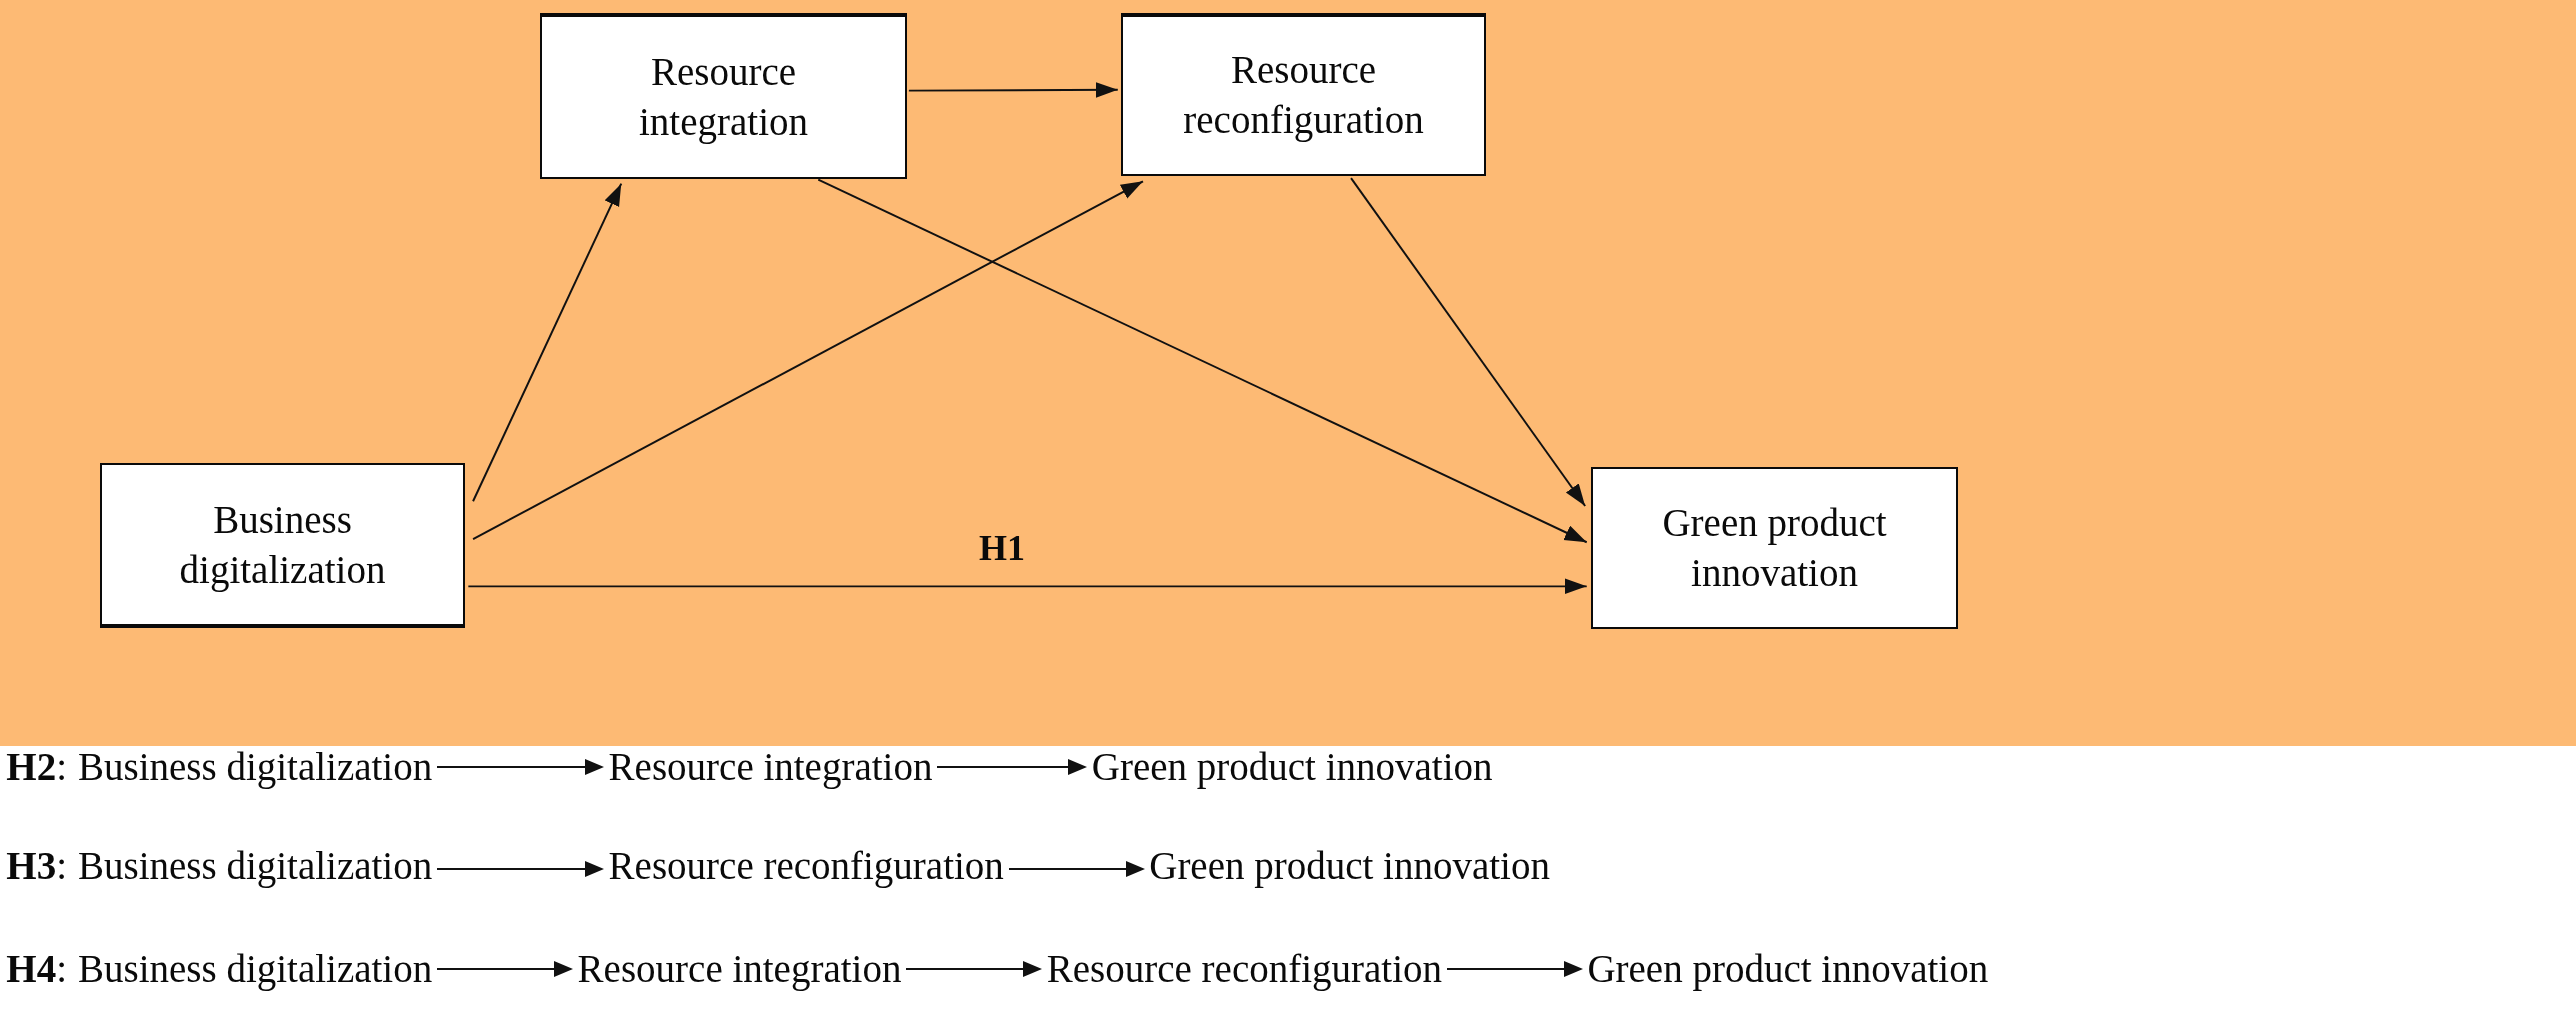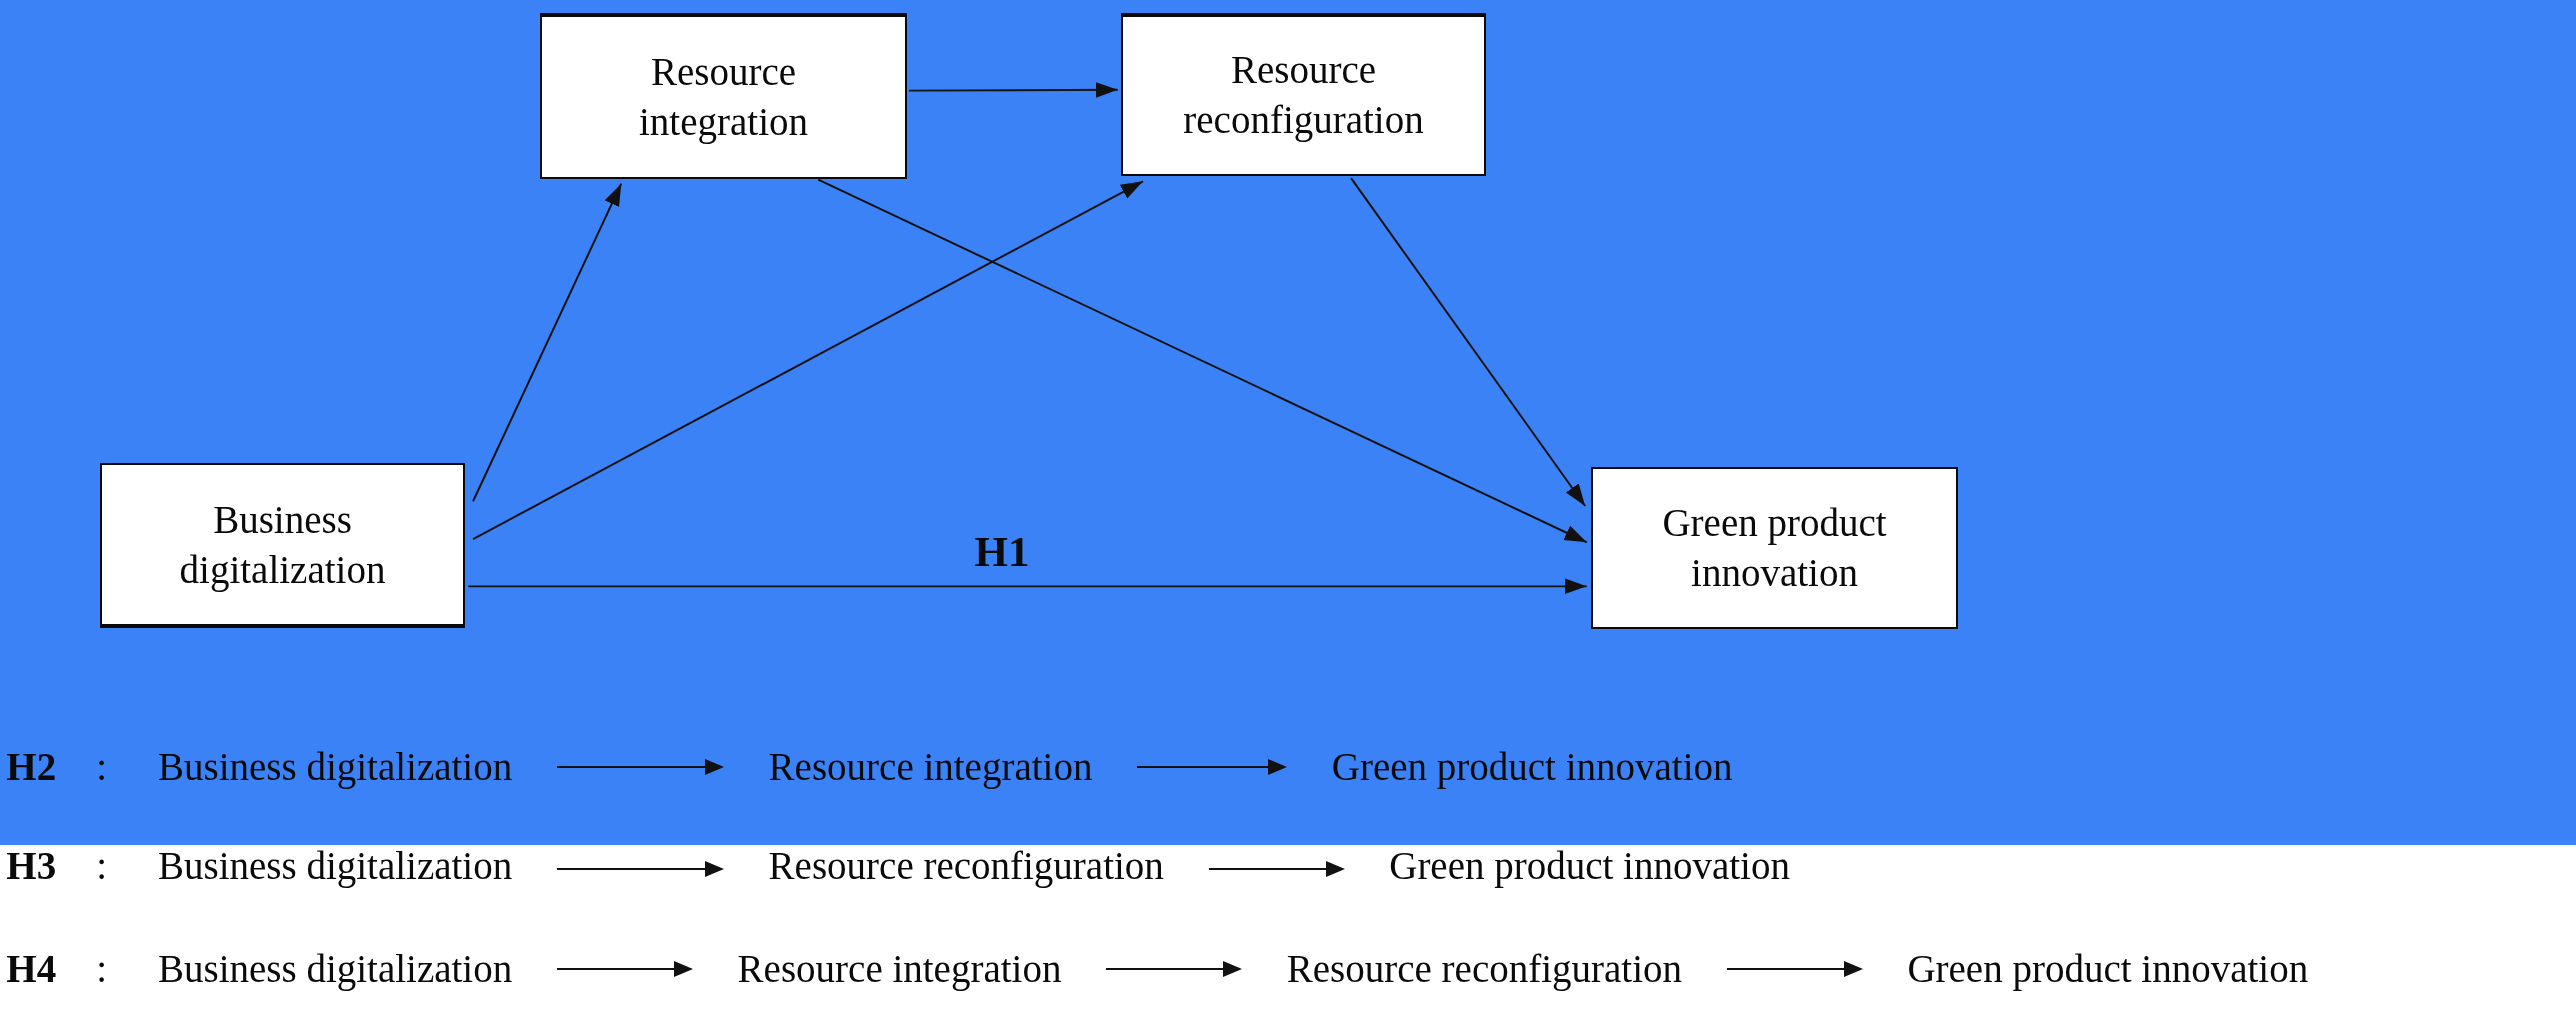--- a/index.html
+++ b/index.html
@@ -8,22 +8,22 @@
     background: #ffffff;
     width: 2576px;
     height: 1023px;
     font-family: "Liberation Serif", "DejaVu Serif", serif;
     color: #0a0a0a;
     overflow: hidden;
   }
   .canvas {
     position: relative;
     width: 2576px;
-    height: 845px;
-    background: #3b82f6;
+    height: 746px;
+    background: #fdba74;
   }
   
   .node {
     position: absolute;
     border: 2.4px solid #0a0a0a;
     background: #ffffff;
     display: flex;
     align-items: center;
     justify-content: center;
     text-align: center;
@@ -46,32 +46,31 @@
   }
   svg.overlay line { stroke: #111111; stroke-width: 2.5px; }
   
   .edge-label {
     position: absolute;
     left: 947px;
     top: 527px;
     width: 110px;
     text-align: center;
     font-weight: bold;
-    font-size: 43px;
+    font-size: 36px;
   }
   
   .hyp-row {
     position: absolute;
     left: 6.3px;
     display: flex;
     align-items: center;
     white-space: nowrap;
     font-size: 39px;
     height: 60px;
-    gap: 40px;
   }
   #hyp-h2 { top: 736px; }
   #hyp-h3 { top: 828px; align-items: flex-end; }
   #hyp-h4 { top: 938px; align-items: center; }
   .hyp-id { font-weight: bold; }
   .hyp-colon { margin-right: 11px; }
   .hyp-step { }
   .harrow {
     display: inline-block;
     position: relative;

